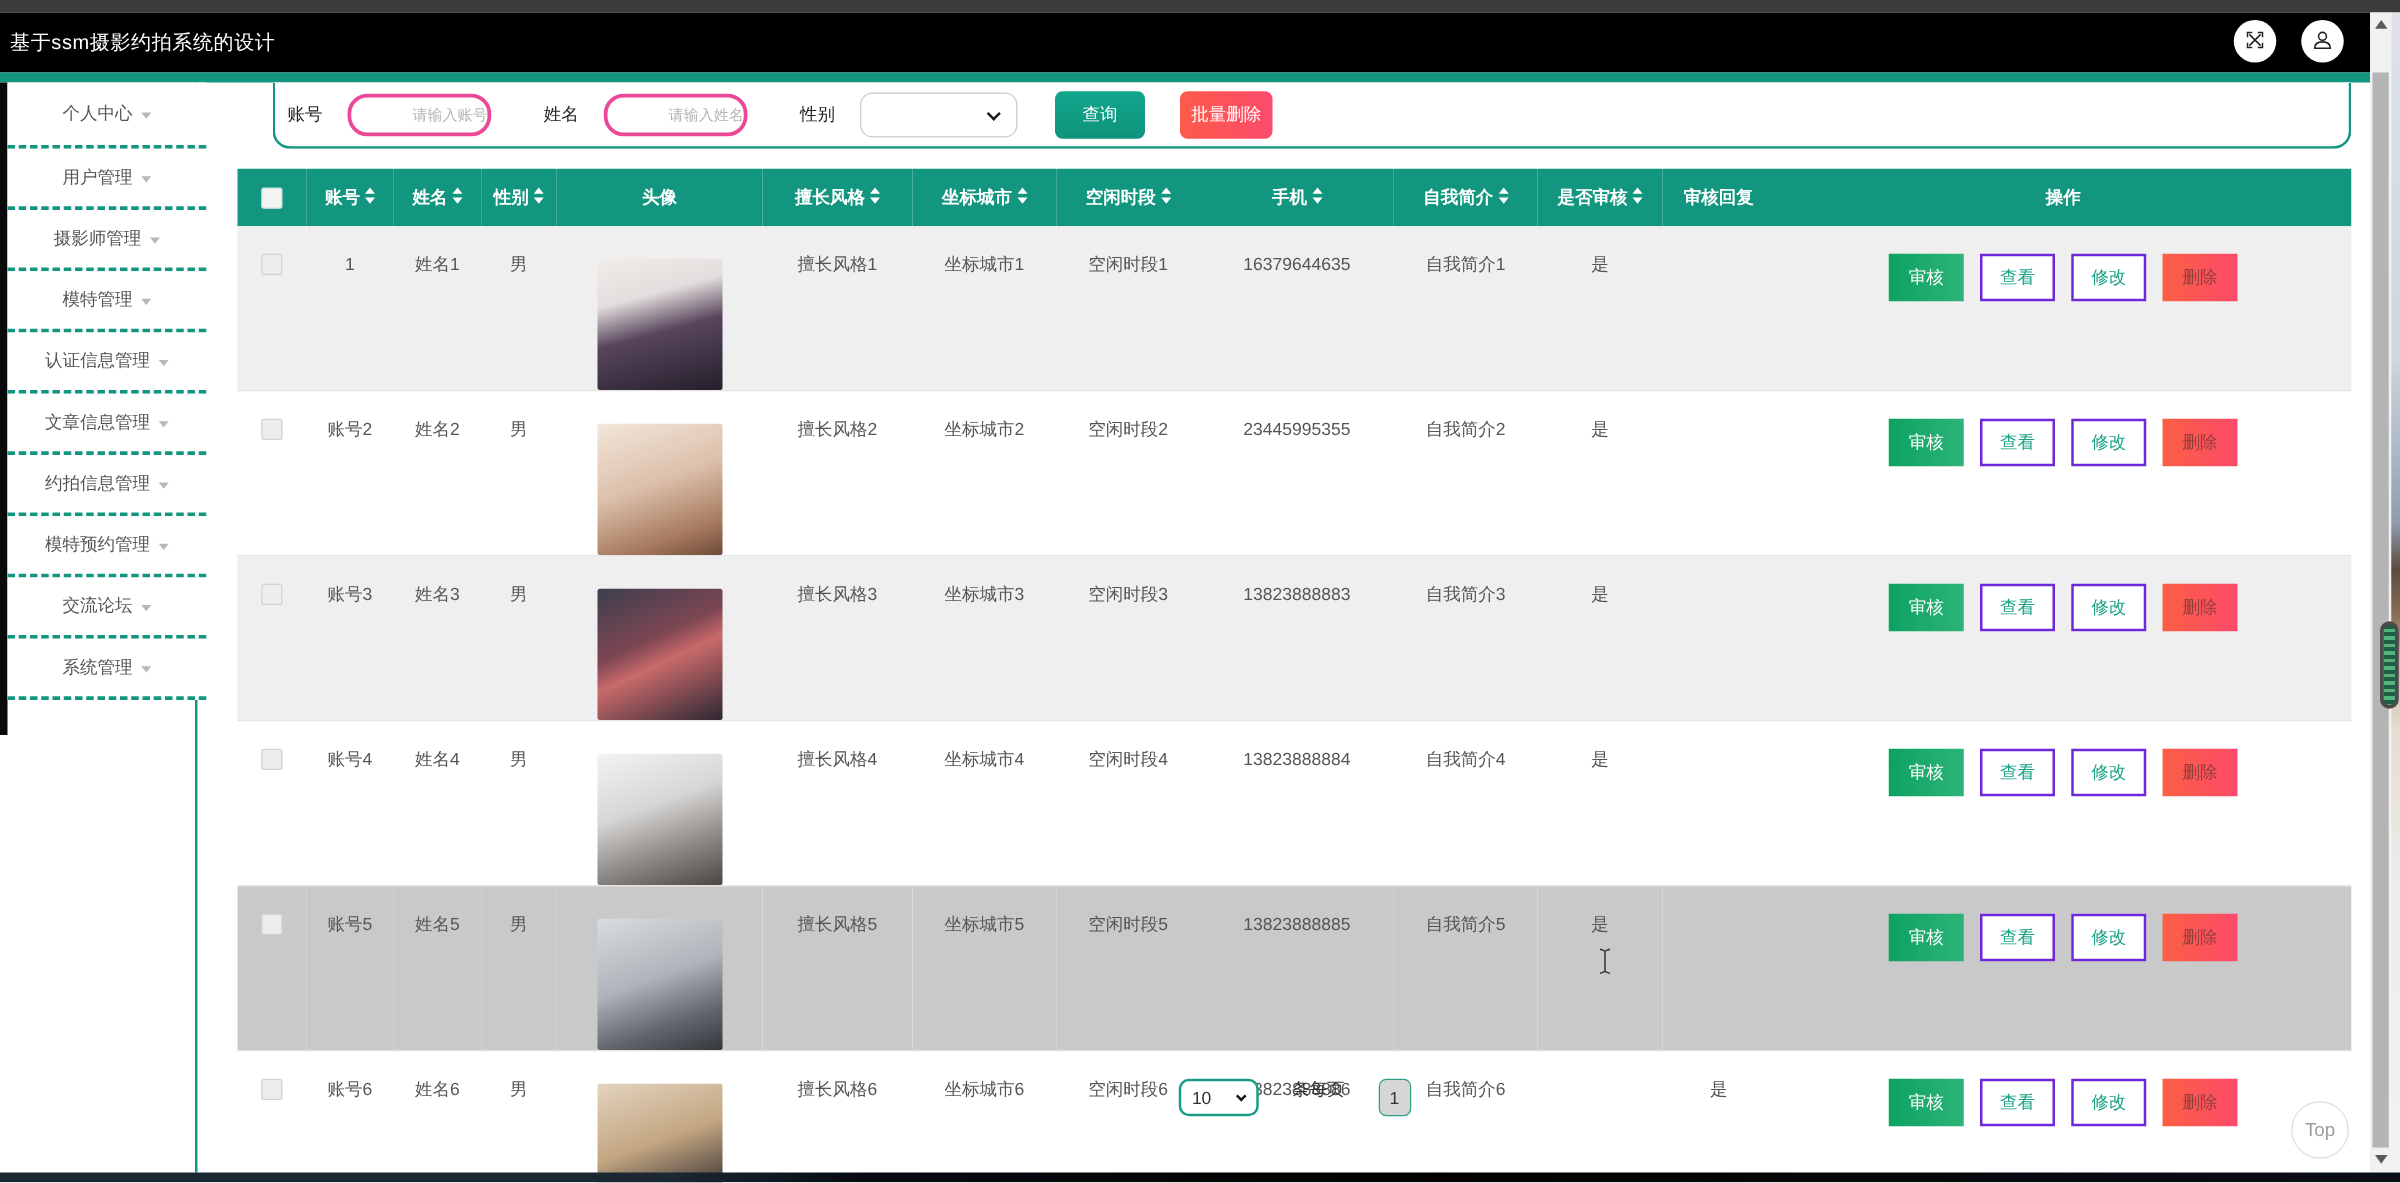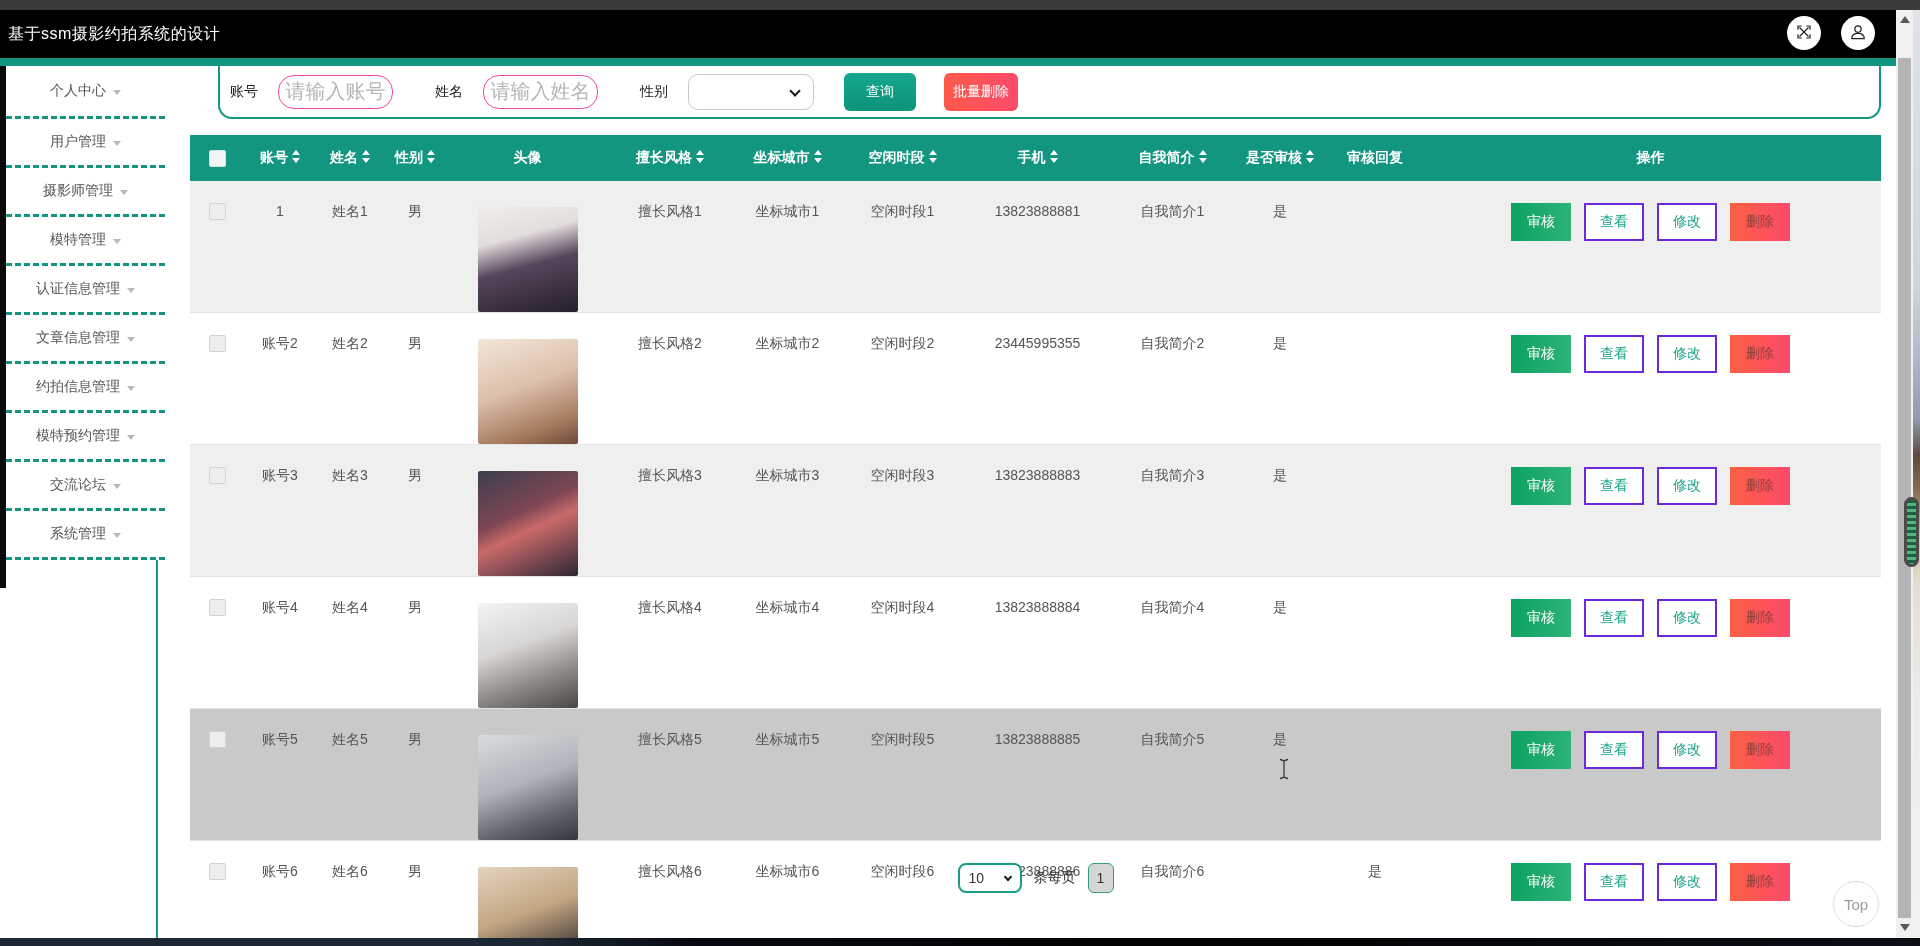--- a/index.html
+++ b/index.html
@@ -22,21 +22,21 @@
   #sidebar{position:absolute;left:6px;top:66px;width:159px}
   .side-item{height:49px;display:flex;align-items:center;justify-content:center;gap:7px;border-bottom:3px dashed #12967f;color:#555;font-size:14px;cursor:pointer;background:#fff}
   .side-item:first-child{height:53px}
   .caret{width:0;height:0;border-left:4px solid transparent;border-right:4px solid transparent;border-top:5px solid #b8b8b8;margin-top:3px}
 
   
   #search-panel{position:absolute;left:218px;top:66px;width:1663px;height:53px;border:2px solid #12967f;border-top:none;border-radius:0 0 14px 14px;background:#fff;display:flex;align-items:center;padding-left:10px}
   .sgroup{display:flex;align-items:center;gap:20px}
   .sgroup + .sgroup{margin-left:42px}
   .slabel{font-size:14px;color:#222}
-  .sinput{width:115px;height:34px;border:1px solid #ec4899;border-radius:16px;text-align:center;font-size:20px;color:#333;outline:none}
+  .sinput{width:115px;height:34px;border:3px solid #ec4899;border-radius:16px;text-align:right;font-size:12px;color:#333;outline:none}
   .sinput::placeholder{color:#b5b5b5}
   .sselect{width:126px;height:36px;border:1px solid #c9c9c9;border-radius:10px;position:relative;background:#fff;cursor:pointer}
   .chev{position:absolute;right:14px;top:12px;width:8px;height:8px;border-right:2.5px solid #1a1a1a;border-bottom:2.5px solid #1a1a1a;transform:rotate(45deg)}
   .btn{border:none;border-radius:6px;font-size:14px;cursor:pointer}
   #btn-search{margin-left:30px;height:38px;padding:0 22px;background:linear-gradient(180deg,#13a78d,#0e937b);color:#fff}
   #btn-batch{margin-left:28px;height:38px;padding:0 9px;background:linear-gradient(90deg,#fd5a49,#fc4b6c);color:#fff}
 
   
   #grid{position:absolute;left:190px;top:135px;width:1691px;border-collapse:collapse;table-layout:fixed}
   #grid th{height:46px;background:#12967f;color:#fff;font-size:14px;font-weight:bold;text-align:center;vertical-align:middle}
@@ -60,21 +60,21 @@
   .a5{background:linear-gradient(160deg,#d9dcdf 0%,#aeb4ba 45%,#62666d 75%,#34373c 100%)}
   .a6{background:linear-gradient(160deg,#e3d3bf 0%,#c3a681 45%,#5d5148 75%,#262220 100%)}
   td.c-actions{padding-top:12px}
   .actions{display:flex;gap:13px;justify-content:center}
   .abtn{width:60px;height:38px;border-radius:0;font-size:14px;cursor:pointer}
   .abtn.audit{background:linear-gradient(90deg,#0ca261,#2db478);border:none;color:#fff}
   .abtn.view,.abtn.edit{background:#fff;border:2px solid #6d28d9;color:#1aa287}
   .abtn.del{background:linear-gradient(90deg,#fb5f43,#fd4a6b);border:none;color:#8e3f3d}
 
   
-  #pager{position:absolute;left:190px;top:863px;width:1691px;display:flex;align-items:center;justify-content:center;gap:12px}
+  #pager{position:absolute;left:190px;top:863px;width:1691px;display:flex;justify-content:center;gap:27px}
   #page-size{width:64px;height:30px;border:2px solid #1b9c84;border-radius:8px;display:flex;align-items:center;justify-content:space-between;padding:0 9px;font-size:14px;color:#333;cursor:pointer;background:#fff;position:relative}
   #page-size .chev{position:static;width:6px;height:6px;border-width:2px;margin-top:-3px}
   #per-page{font-size:14px;color:#333}
   #page-1{min-width:26px;height:30px;padding:0 7px;background:#d6d6d6;border:1.5px solid #2f9e88;border-radius:6px;font-size:14px;color:#333;cursor:pointer}
 
   
   #top-btn{position:absolute;left:1833px;top:881px;width:46px;height:46px;border-radius:50%;background:#fff;border:1px solid #dedede;color:#9c9c9c;font-size:15px;display:flex;align-items:center;justify-content:center;cursor:pointer}
 
   
   #sb-track{position:absolute;left:1896px;top:10px;width:17px;height:928px;background:#f1f1f1}
@@ -222,21 +222,21 @@
           </td>
         <td>1</td>
         <td>姓名1</td>
         <td>男</td>
         <td class="c-avatar">
             <div class="avatar a1" title="portrait-photo-1"></div>
           </td>
         <td>擅长风格1</td>
         <td>坐标城市1</td>
         <td>空闲时段1</td>
-        <td>13823888881</td>
+        <td>16379644635</td>
         <td>自我简介1</td>
         <td>是</td>
         <td></td>
         <td class="c-actions">
             <div class="actions">
           <button class="abtn audit">审核</button>
           <button class="abtn view">查看</button>
           <button class="abtn edit">修改</button>
           <button class="abtn del">删除</button>
         </div>

